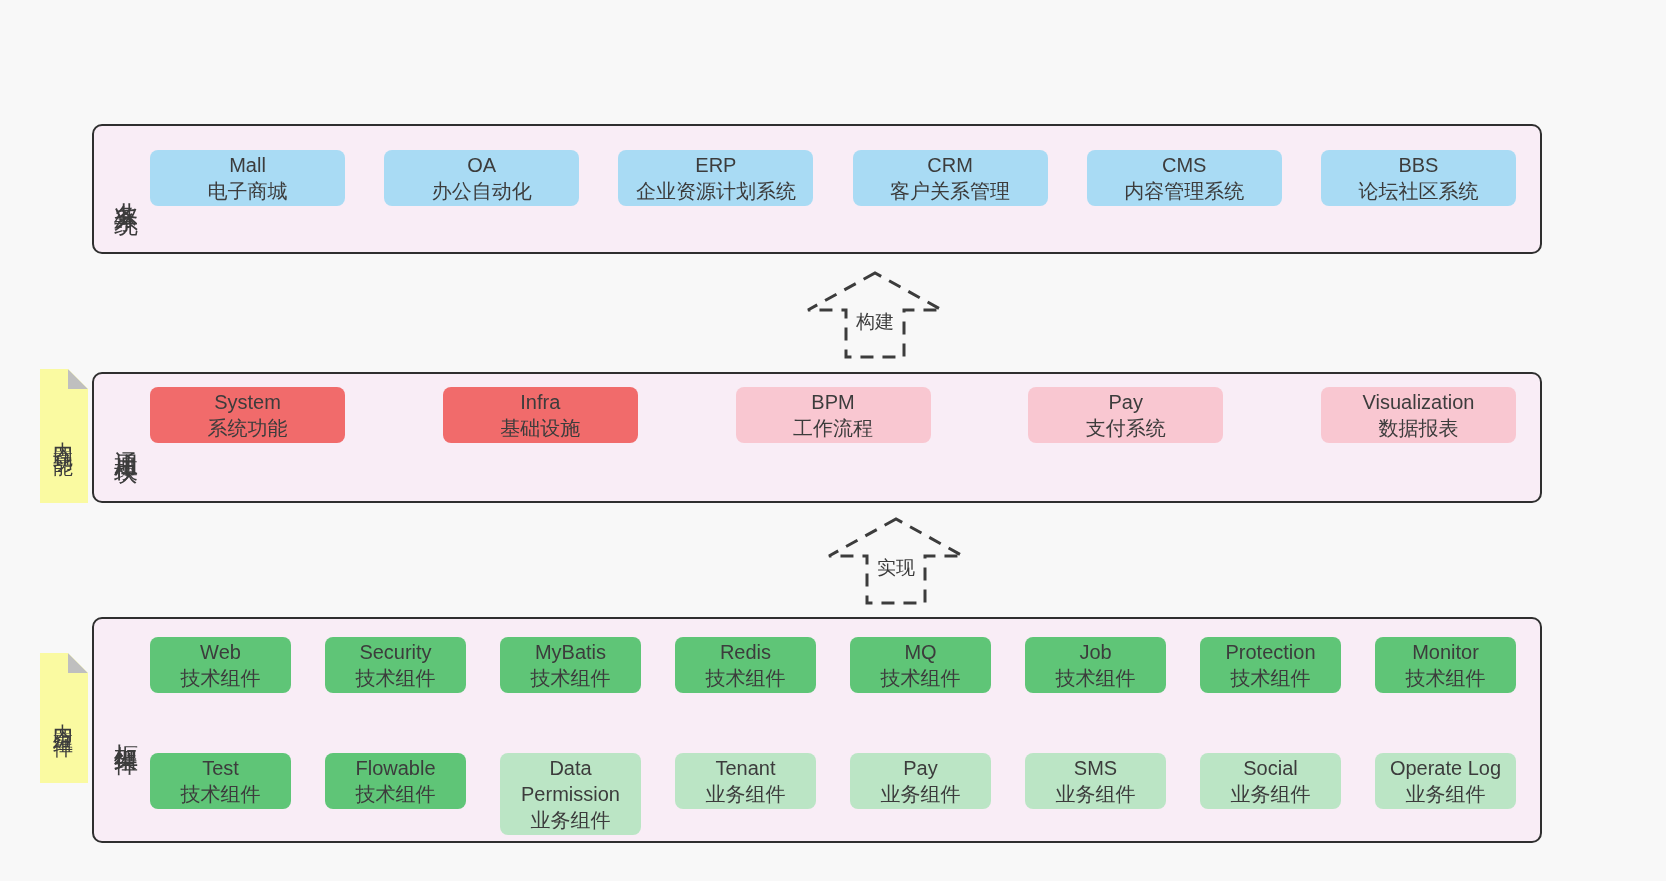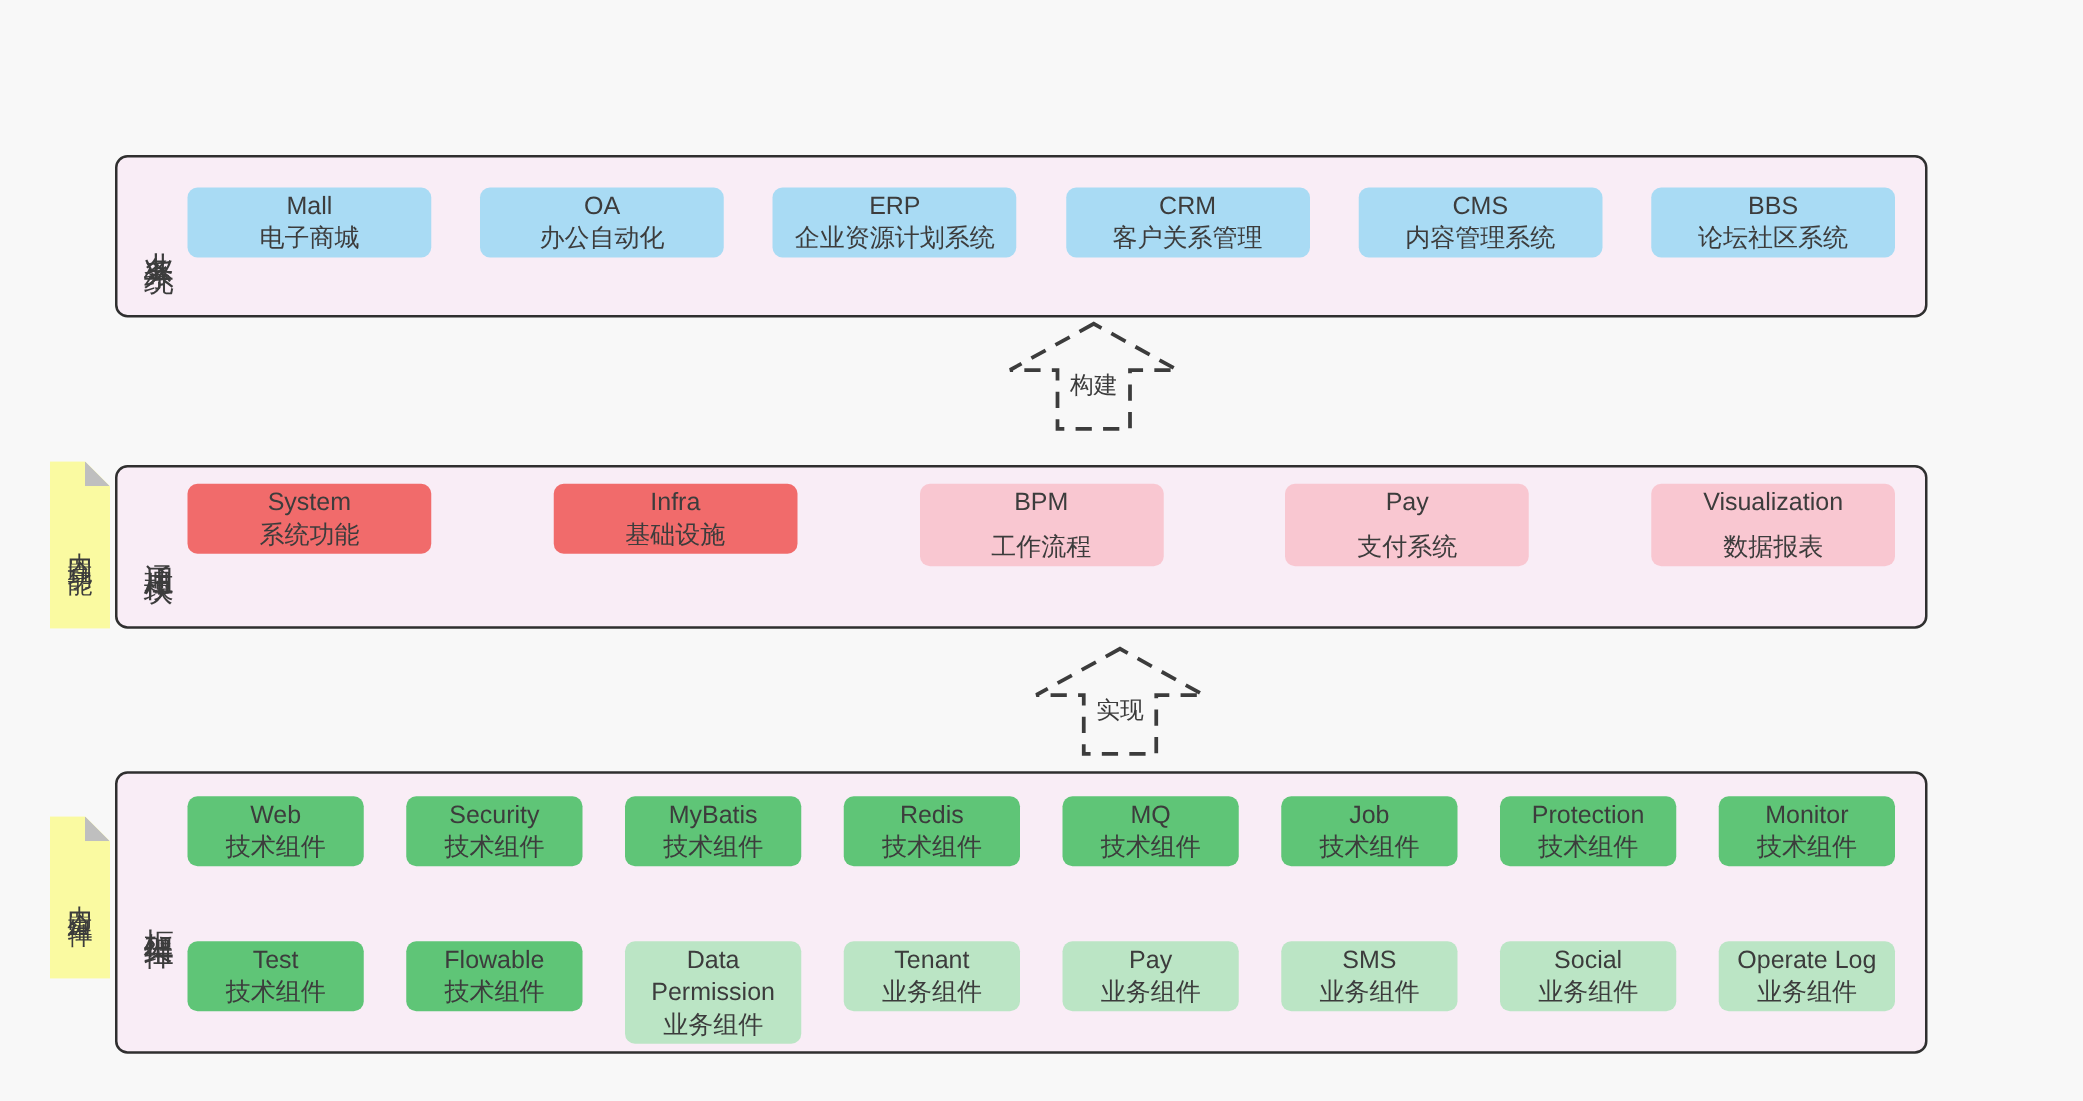--- a/index.html
+++ b/index.html
@@ -43,21 +43,21 @@
     border-radius:8px;
     display:flex;flex-direction:column;justify-content:center;align-items:center;
     text-align:center;font-size:20px;line-height:26px;
     color:var(--text,#3c3c3c);
     box-sizing:border-box;padding:2px 4px;
   }
   .wide .box{width:195px;}
   .narrow .box{width:141px;}
   .box.blue{background:var(--blue,#a9dbf4);}
   .box.red{background:var(--red,#f16b6b);}
-  .box.pink{background:var(--pink,#f9c7d1);gap:10px;}
+  .box.pink{background:var(--pink,#f9c7d1);}
   .box.green{background:var(--green,#5fc577);}
   .box.lightgreen{background:var(--lightgreen,#bbe5c5);}
 
   
   .note{
     position:absolute;left:40px;width:48px;
     background:var(--yellow,#fafaa1);
     z-index:1;
     display:flex;align-items:center;justify-content:center;
     clip-path:polygon(0 0,calc(100% - 20px) 0,100% 20px,100% 100%,0 100%);
@@ -70,21 +70,21 @@
   #note-modules{top:369px;height:134px;}
   #note-framework{top:653px;height:130px;}
   .note-label{
     writing-mode:vertical-rl;text-orientation:upright;
     font-size:20px;letter-spacing:5px;color:var(--text,#3c3c3c);
     white-space:nowrap;
   }
 
   
   .block-arrow{position:absolute;width:140px;height:90px;z-index:3;}
-  #arrow-build{left:805px;top:256px;}
+  #arrow-build{left:805px;top:270px;}
   #arrow-implement{left:826px;top:516px;}
   .block-arrow svg{position:absolute;left:0;top:0;}
   .block-arrow path{
     fill:none;stroke:var(--dash,#3c3c3c);stroke-width:3;
     stroke-dasharray:13 9;stroke-linejoin:miter;
   }
   .arrow-label{
     position:absolute;left:50%;top:38px;transform:translateX(-50%);
     background:var(--page_bg,#f8f8f8);
     font-size:19px;padding:1px 4px;white-space:nowrap;

